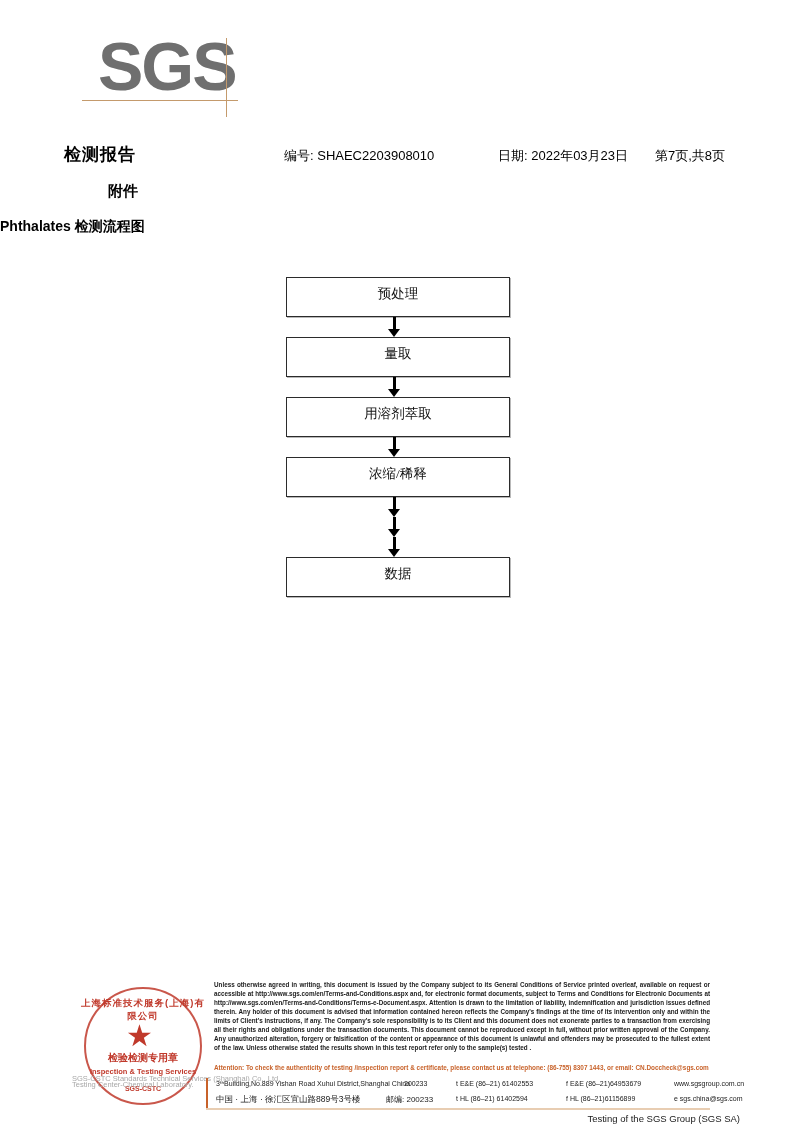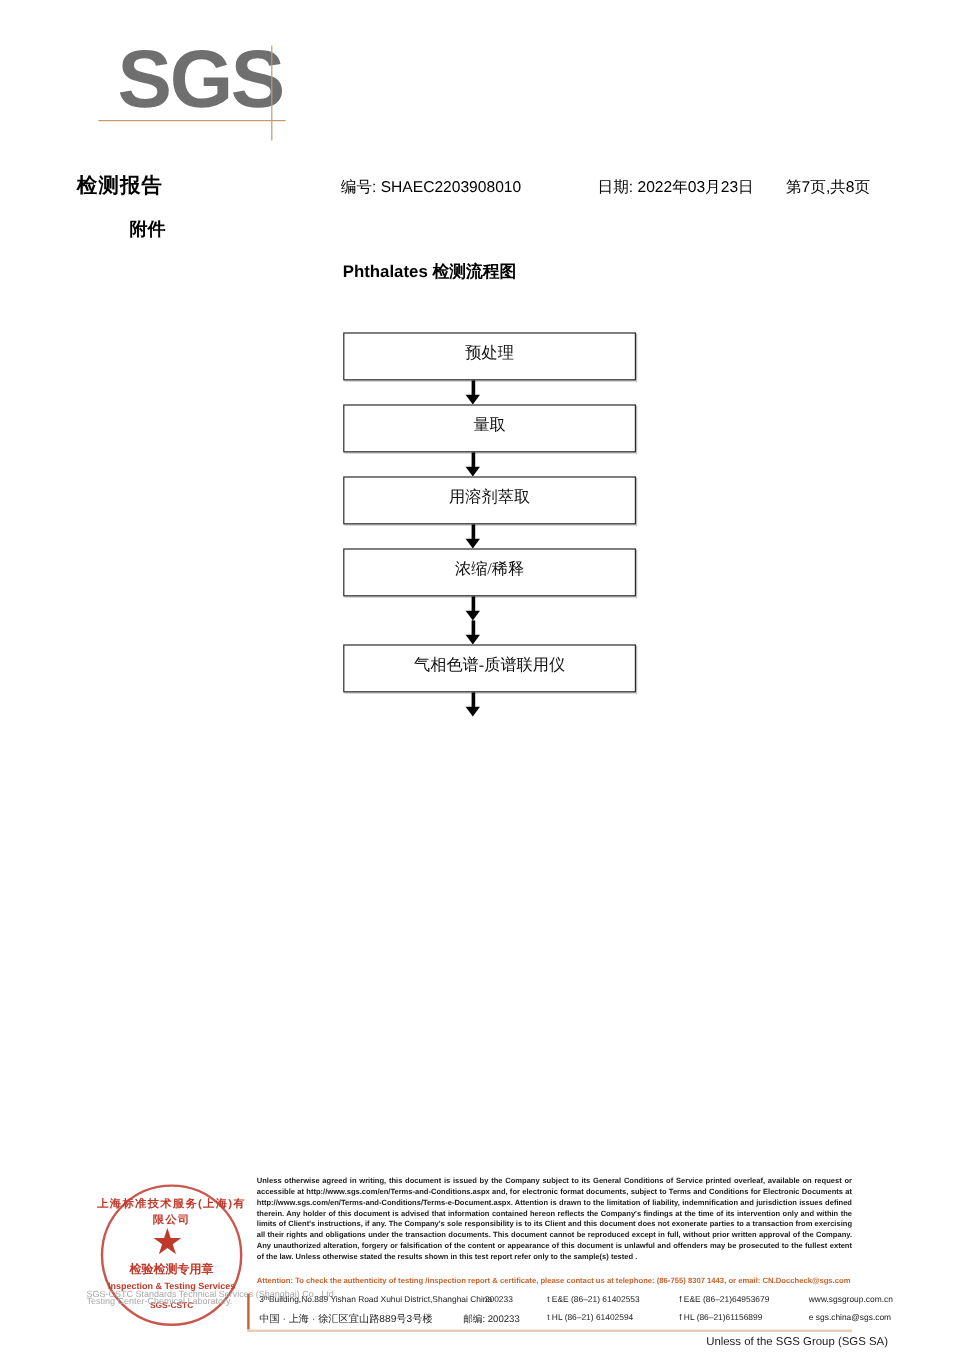--- a/index.html
+++ b/index.html
@@ -91,33 +91,33 @@
     font-size: 13px;
     text-align: center;
   }
 
   
   .flow-title {
     position: absolute;
     left: 0;
     top: 218px;
     width: 716px;
-    text-align: center;
+    text-align: left;
     font-size: 14px;
     font-weight: bold;
   }
   .flow {
     position: absolute;
     left: 286px;
     top: 277px;
     width: 216px;
   }
   .node {
     position: relative;
-    width: 244px;
+    width: 224px;
     height: 40px;
     border: 1px solid #2b2b2b;
     background: #ffffff;
     box-sizing: border-box;
     box-shadow: 1px 1px 0 0 #b9b9b9;
   }
   .node-label {
     position: absolute;
     left: 0;
     right: 0;
@@ -405,28 +405,28 @@
     <div class="arrow">
       <div class="arrow-stem"></div>
       <div class="arrow-head"></div>
     </div>
 
     <div class="arrow">
       <div class="arrow-stem"></div>
       <div class="arrow-head"></div>
     </div>
 
+    <div class="arrow">
+      <div class="arrow-stem"></div>
+      <div class="arrow-head"></div>
+    </div>
+
     <div class="node">
-      <div class="node-label">气相色谱-质谱联用仪</div>
-    </div>
-    <div class="arrow">
-      <div class="arrow-stem"></div>
-      <div class="arrow-head"></div>
-    </div>
-
+      <div class="node-label">数据</div>
+    </div>
 
   </div>
 
   <div class="footer">
 
     <div class="stamp">
       <div class="stamp-ring"></div>
       <div class="stamp-arc-top">上海标准技术服务(上海)有限公司</div>
       <div class="stamp-star">★</div>
       <div class="stamp-cn">检验检测专用章</div>
@@ -451,17 +451,17 @@
       <div class="addr-row">
         <span class="addr-cn">中国 · 上海 · 徐汇区宜山路889号3号楼</span>
         <span class="addr-zip-cn">邮编: 200233</span>
         <span class="addr-tel">t HL (86–21) 61402594</span>
         <span class="addr-fax">f HL (86–21)61156899</span>
         <span class="addr-web">e  sgs.china@sgs.com</span>
       </div>
     </div>
 
     <div class="footer-rule"></div>
-    <div class="member">Unless of the SGS Group (SGS SA)</div>
+    <div class="member">Testing of the SGS Group (SGS SA)</div>
 
   </div>
 
 </div>
 
 </body></html>

